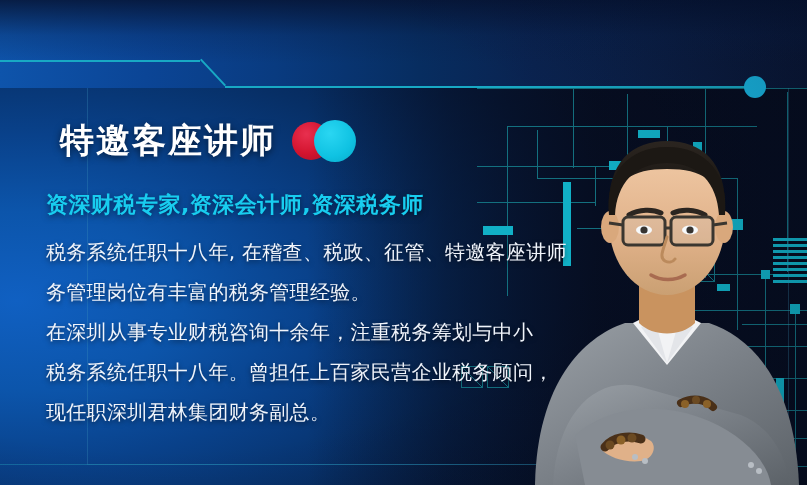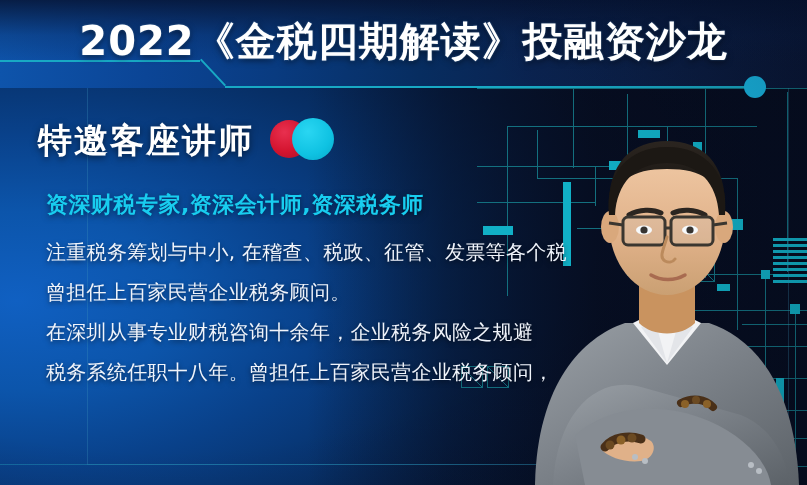--- a/index.html
+++ b/index.html
@@ -80,22 +80,22 @@
     font-size:40px; font-weight:bold; color:#ffffff;
     letter-spacing:1px;
     font-family:"DejaVu Sans","Liberation Sans",sans-serif;
     text-shadow:0 2px 6px rgba(0,0,0,0.55), 0 0 2px rgba(120,190,255,0.5);
     white-space:nowrap;
     z-index:6;
   }
 
   
   .heading-row{
-    position:absolute; left:38px; top:118px;
-    display:flex; align-items:flex-start; gap:0;
+    position:absolute; left:60px; top:118px;
+    display:flex; align-items:center; gap:0;
     z-index:6;
   }
   .heading{
     font-size:34px; font-weight:bold; color:#ffffff;
     letter-spacing:2px;
     font-family:"DejaVu Sans","Liberation Sans",sans-serif;
     text-shadow:0 2px 7px rgba(0,0,0,0.6);
   }
   .circles{ position:relative; width:70px; height:42px; margin-left:16px; }
   .circ-red{
@@ -298,34 +298,34 @@
   <div class="frame-bottom"></div>
 
   <div class="bg-header"></div>
   <div class="bg-header-dark"></div>
 
   <div class="accent-line" style="left:0;top:60px;width:200px;"></div>
   <div class="accent-diag" style="left:200px;top:60px;height:36px;transform:rotate(-43deg);"></div>
   <div class="accent-line" style="left:225px;top:86px;width:530px;"></div>
   <div class="line-cap" style="left:744px;top:76px;"></div>
 
-  <div class="title">2022《金税四期解读》投融资沙龙</div>
 
   <div class="heading-row">
     <div class="heading">特邀客座讲师</div>
     <div class="circles">
       <div class="circ-red"></div>
       <div class="circ-cyan"></div>
     </div>
   </div>
 
   <div class="subtitle">资深财税专家,资深会计师,资深税务师</div>
 
   <div class="body-text">
-    <p>注重税务筹划与中小, 在稽查、税政、征管、发票等各个税</p>
-    <p>曾担任上百家民营企业税务顾问。</p>
-    <p>在深圳从事专业财税咨询十余年，企业税务风险之规避</p>
+    <p>税务系统任职十八年, 在稽查、税政、征管、特邀客座讲师</p>
+    <p>务管理岗位有丰富的税务管理经验。</p>
+    <p>在深圳从事专业财税咨询十余年，注重税务筹划与中小</p>
     <p>税务系统任职十八年。曾担任上百家民营企业税务顾问，</p>
+    <p>现任职深圳君林集团财务副总。</p>
   </div>
 
 
   <div class="bg-vignette"></div>
 </div>
 
 </body></html>

